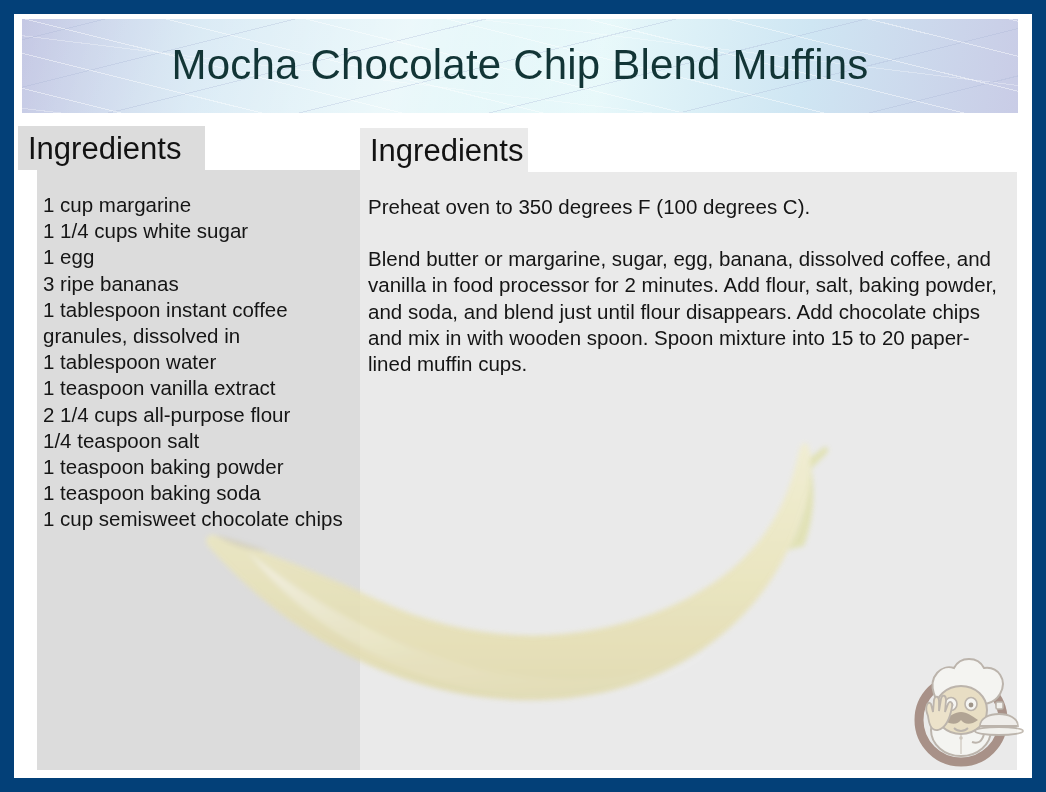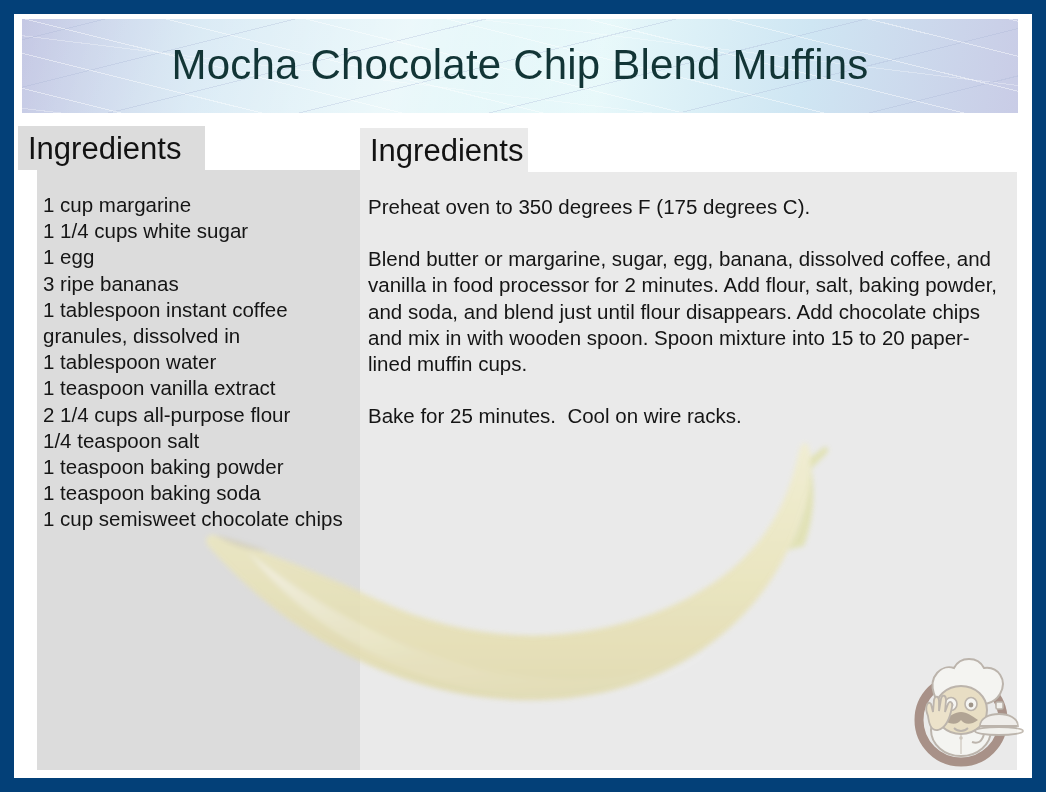--- a/index.html
+++ b/index.html
@@ -185,23 +185,22 @@
   <div class="tab tab-directions" style="background: rgb(234, 234, 234);">
     <span>Ingredients</span>
   </div>
 
   <div class="panel panel-ingredients" style="background: rgb(220, 220, 220);">
     <div class="ingredient-list" id="ingredient-list"><span class="ingredient-line">1 cup margarine</span><span class="ingredient-line">1 1/4 cups white sugar</span><span class="ingredient-line">1 egg</span><span class="ingredient-line">3 ripe bananas</span><span class="ingredient-line">1 tablespoon instant coffee</span><span class="ingredient-line">granules, dissolved in</span><span class="ingredient-line">1 tablespoon water</span><span class="ingredient-line">1 teaspoon vanilla extract</span><span class="ingredient-line">2 1/4 cups all-purpose flour</span><span class="ingredient-line">1/4 teaspoon salt</span><span class="ingredient-line">1 teaspoon baking powder</span><span class="ingredient-line">1 teaspoon baking soda</span><span class="ingredient-line">1 cup semisweet chocolate chips</span></div>
   </div>
 
   <div class="panel panel-directions" style="background: rgb(234, 234, 234);">
     <div class="directions-body" id="directions-body">
-        <p class="direction-para">Preheat oven to 350 degrees F (175 degrees C).</p>
+        <p class="direction-para">Preheat oven to 350 degrees F (100 degrees C).</p>
         <p class="direction-para">Blend butter or margarine, sugar, egg, banana, dissolved coffee, and vanilla in food processor for 2 minutes. Add flour, salt, baking powder, and soda, and blend just until flour disappears. Add chocolate chips and mix in with wooden spoon. Spoon mixture into 15 to 20 paper-lined muffin cups.</p>
-        <p class="direction-para">Bake for 25 minutes.  Cool on wire racks.</p>
       </div>
   </div>
 
   <div class="banana-layer">
     <svg class="banana-svg" viewBox="0 0 999 600" preserveAspectRatio="none" aria-hidden="true">
       <defs>
         <linearGradient id="bananaGrad" x1="0" y1="0" x2="0" y2="1">
           <stop offset="0%" stop-color="#f2eecd"></stop>
           <stop offset="35%" stop-color="#edE8bd"></stop>
           <stop offset="70%" stop-color="#e6dfae"></stop>

